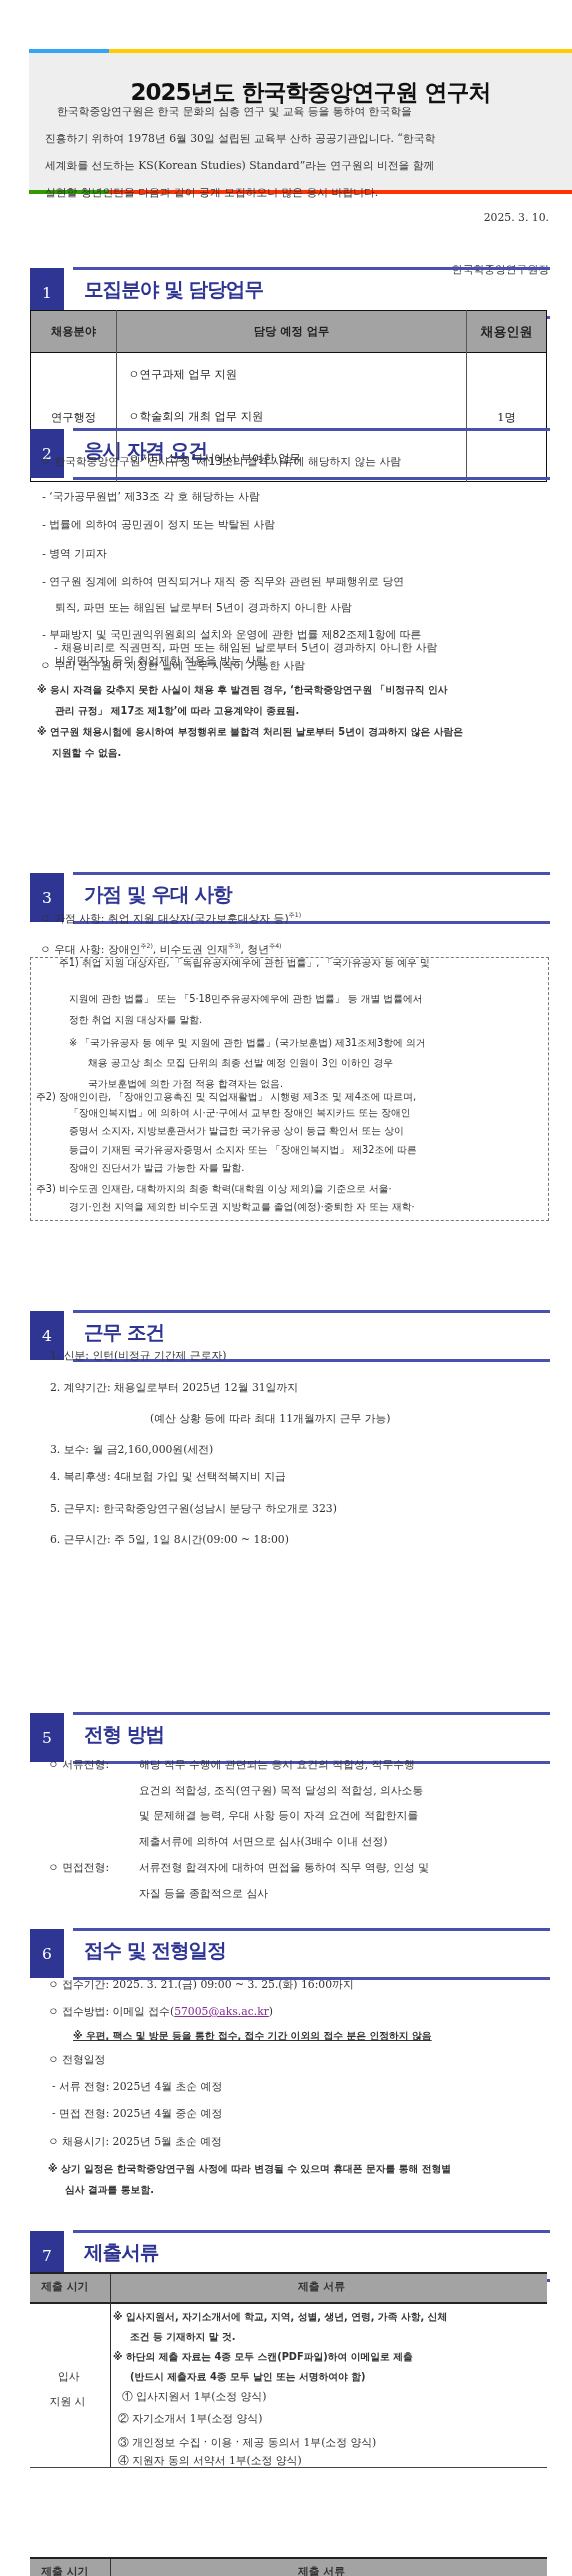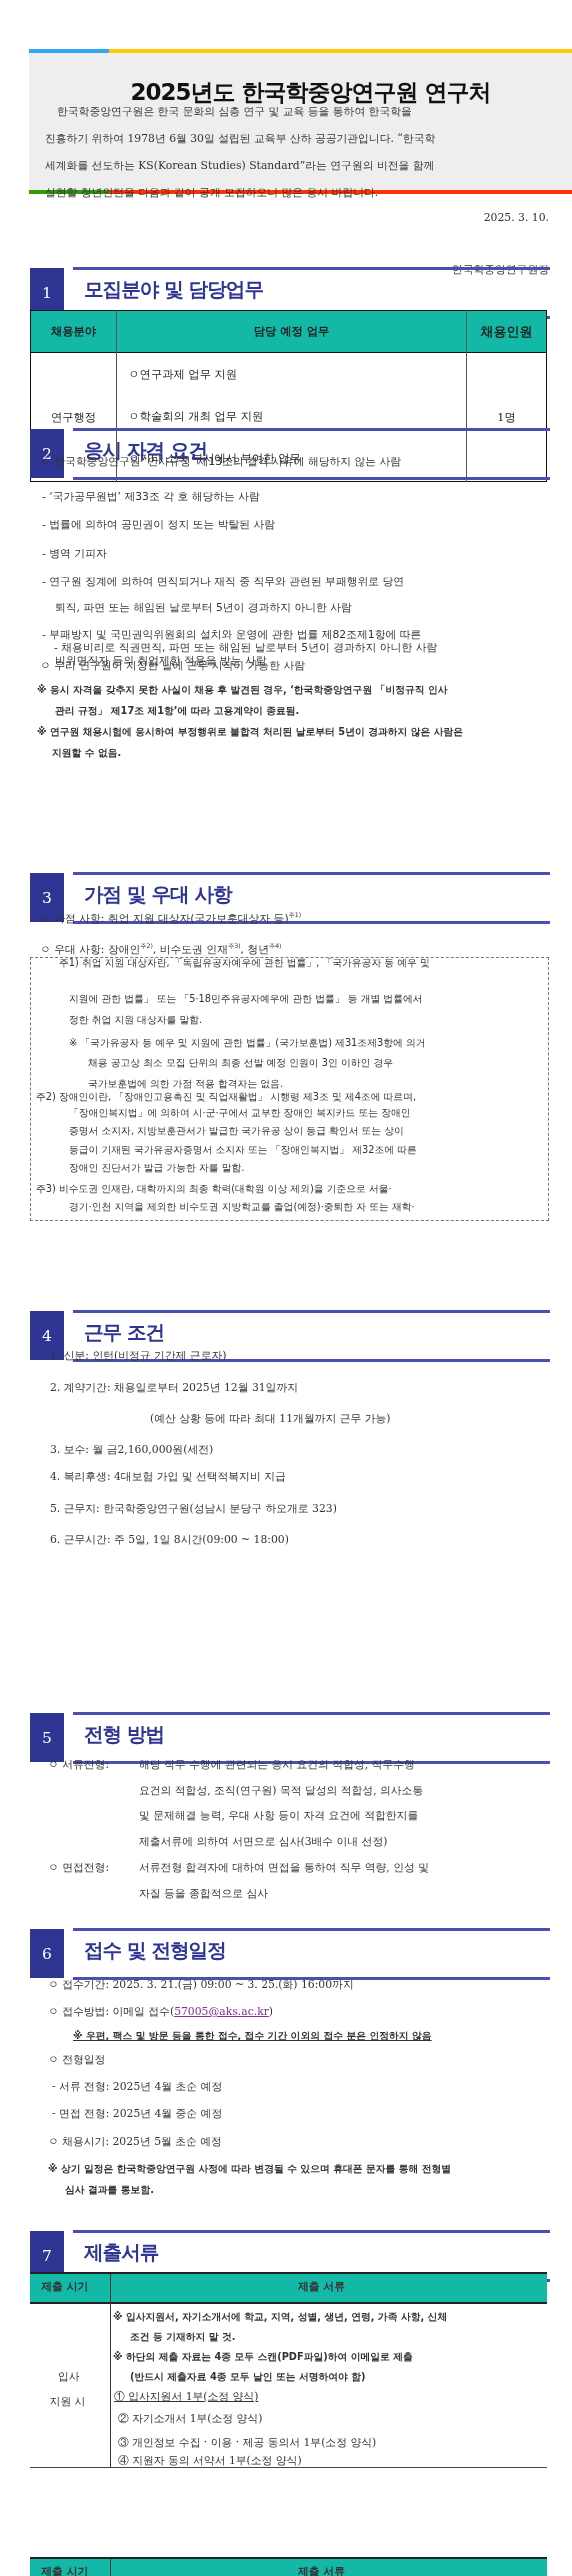--- a/index.html
+++ b/index.html
@@ -23,21 +23,21 @@
               color: #fff; font-size: 15.5px; display: flex; align-items: center; justify-content: center;
               font-family: "DejaVu Serif", "Liberation Serif", serif; }
   .sec .line-top, .sec .line-bot { position: absolute; left: 43px; right: 0; height: 2.6px; background: #4a50b0; }
   .sec .line-top { top: 0; }
   .sec .line-bot { bottom: 0; }
   .sec .ttl { position: absolute; left: 54px; top: 13.4px; font-size: 19.6px; font-weight: bold; color: #2e3592;
               letter-spacing: -1px; line-height: 1; white-space: nowrap; }
 
   
   table { border-collapse: collapse; position: absolute; }
-  .hdr-cyan { background: #14b8a6; }
+  .hdr-cyan { background: #a3a3a3; }
   .tbl td, .tbl th { font-weight: normal; }
 
   .dotted-box { position: absolute; border: 0.5px dashed #777; }
   .link { color: #8a2b9a; text-decoration: underline; }
   .u { text-decoration: underline; }
   sup { font-size: 6.2px; }
 </style>
 </head>
 <body>
 
@@ -192,21 +192,21 @@
   <div class="abs hdr-cyan" style="left:0;top:0;width:517px;height:28px;border-bottom:2.1px solid #222;"></div>
   <div class="abs" style="left:80px;top:0;width:0.5px;height:193px;background:#333;"></div>
   <div class="abs p serif" style="left:11.3px;top:8.2px;font-weight:bold;">제출 시기</div>
   <div class="abs p serif" style="left:268px;top:8.2px;font-weight:bold;">제출 서류</div>
   <div class="abs p serif" style="left:28px;top:98px;">입사</div>
   <div class="abs p serif" style="left:19.6px;top:123px;">지원 시</div>
   <div class="abs p p-sm" style="left:83px;top:38px;font-weight:bold;color:#333;">※ 입사지원서, 자기소개서에 학교, 지역, 성별, 생년, 연령, 가족 사항, 신체</div>
   <div class="abs p p-sm" style="left:100px;top:58px;font-weight:bold;color:#333;">조건 등 기재하지 말 것.</div>
   <div class="abs p p-sm" style="left:83px;top:78px;font-weight:bold;color:#333;">※ 하단의 제출 자료는 4종 모두 스캔(PDF파일)하여 이메일로 제출</div>
   <div class="abs p p-sm" style="left:100px;top:98px;font-weight:bold;color:#333;">(반드시 제출자료 4종 모두 날인 또는 서명하여야 함)</div>
-  <div class="abs p serif" style="left:84px;top:118px;text-decoration:underline;">① 입사지원서 1부(소정 양식)</div>
+  <div class="abs p serif" style="left:92px;top:118px;">① 입사지원서 1부(소정 양식)</div>
   <div class="abs p serif" style="left:88px;top:140px;">② 자기소개서 1부(소정 양식)</div>
   <div class="abs p serif" style="left:88px;top:164px;">③ 개인정보 수집 · 이용 · 제공 동의서 1부(소정 양식)</div>
   <div class="abs p serif" style="left:88px;top:182px;">④ 지원자 동의 서약서 1부(소정 양식)</div>
 </div>
 
 <div class="abs" style="left:30px;top:2557px;width:517px;height:482px;border-top:2.1px solid #222;border-bottom:2.1px solid #222;">
   <div class="abs hdr-cyan" style="left:0;top:0;width:517px;height:28px;border-bottom:2.1px solid #222;"></div>
   <div class="abs" style="left:80px;top:0;width:0.5px;height:482px;background:#333;"></div>
   <div class="abs p serif" style="left:11.3px;top:8.2px;font-weight:bold;">제출 시기</div>
   <div class="abs p serif" style="left:268px;top:8.2px;font-weight:bold;">제출 서류</div>

